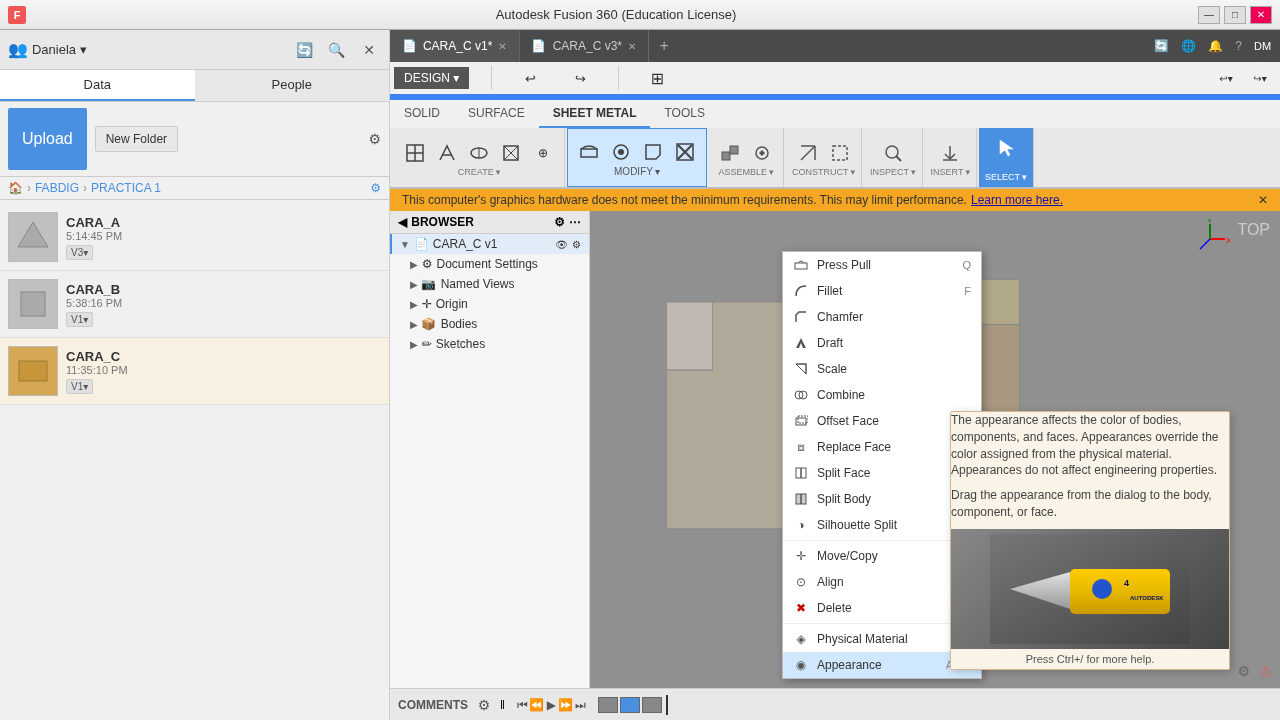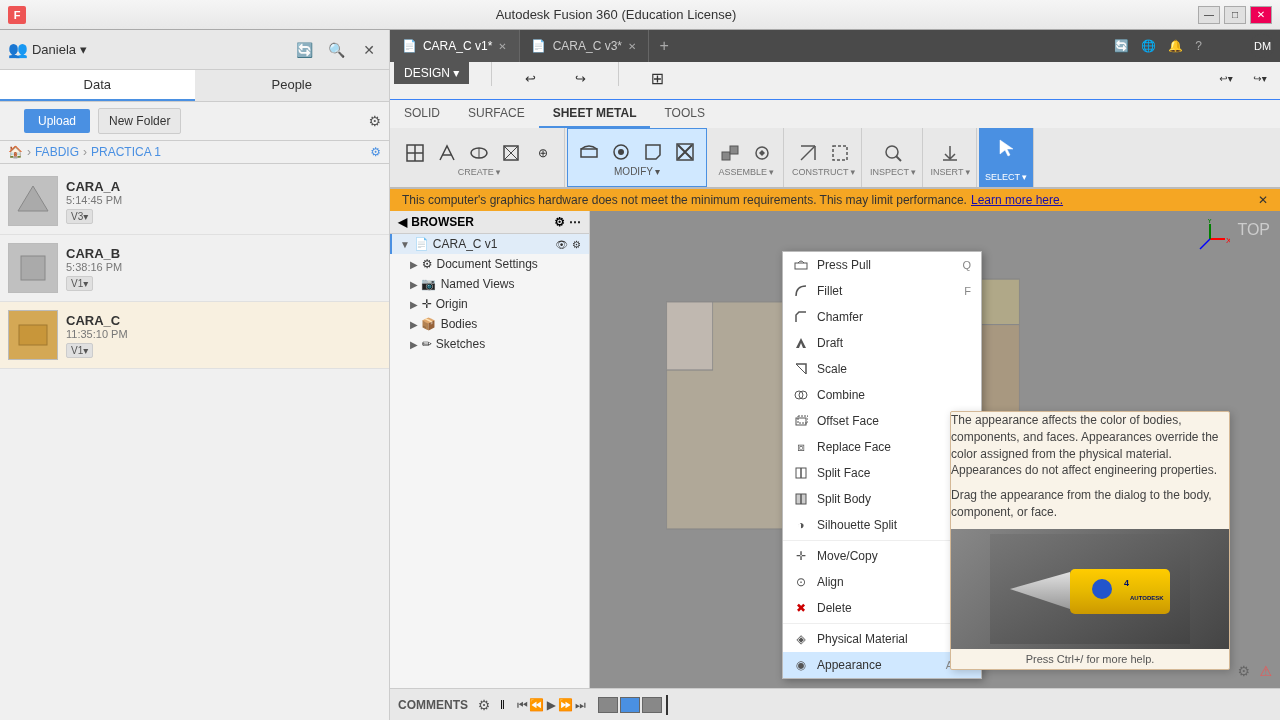--- a/index.html
+++ b/index.html
@@ -93,22 +93,22 @@
     
     .upload-bar {
       display: flex;
       align-items: center;
       padding: 6px 8px;
       gap: 8px;
       border-bottom: 1px solid #ccc;
     }
     .btn-upload {
       background: #4a90e2; color: white;
-      border: none; padding: 5px 14px;
-      font-size: 12px; cursor: pointer; border-radius: 2px; margin-left: 16px;
+      border: none; padding: 22px 14px;
+      font-size: 16px; cursor: pointer; border-radius: 2px;
     }
     .btn-new-folder {
       background: #e8e8e8; color: #333;
       border: 1px solid #ccc; padding: 5px 10px;
       font-size: 12px; cursor: pointer; border-radius: 2px;
     }
     .settings-icon-btn {
       margin-left: auto;
       background: none; border: none;
       font-size: 14px; cursor: pointer; color: #555;
@@ -181,25 +181,25 @@
     .tab-actions { margin-left: auto; display: flex; align-items: center; gap: 4px; padding-right: 6px; }
     .tab-action-btn { background: none; border: none; color: #aaa; font-size: 12px; cursor: pointer; padding: 2px 4px; }
 
     
     .toolbar {
       background: #f0f0f0;
       border-bottom: 1px solid #bbb;
     }
     .toolbar-row1 {
       display: flex;
-      align-items: flex-start;
+      align-items: center;
       height: 38px;
       padding: 0 4px;
       gap: 18px;
-      border-bottom: 1px solid #3b82f6;
+      border-bottom: 6px solid #3b82f6;
     }
     .design-btn {
       background: #555; color: white;
       border: none; padding: 4px 10px;
       font-size: 12px; cursor: pointer;
       display: flex; align-items: center; gap: 4px;
     }
     .toolbar-sep {
       width: 1px; height: 24px;
       background: #ccc; margin: 0 4px;
@@ -517,21 +517,21 @@
         <span style="font-size:12px;">📄</span>
         <span>CARA_C v3*</span>
         <span class="tab-close">✕</span>
       </div>
       <div class="tab-add">+</div>
       <div class="tab-actions">
         <button class="tab-action-btn">🔄</button>
         <button class="tab-action-btn">🌐</button>
         <button class="tab-action-btn">🔔</button>
         <button class="tab-action-btn">?</button>
-        <button class="tab-action-btn" style="background:#4a4a4a;border-radius:50%;width:24px;height:24px;color:white;font-size:11px;margin-left:40px;">DM</button>
+        <button class="tab-action-btn" style="background:#4a4a4a;border-radius:50%;width:24px;height:24px;color:white;font-size:11px;">DM</button>
       </div>
     </div>
 
     <div class="toolbar">
 
       <div class="toolbar-row1">
         <button class="design-btn">DESIGN ▾</button>
         <div class="toolbar-sep"></div>
 
         <button class="toolbar-icon-btn" style="font-size:13px;">↩</button>

